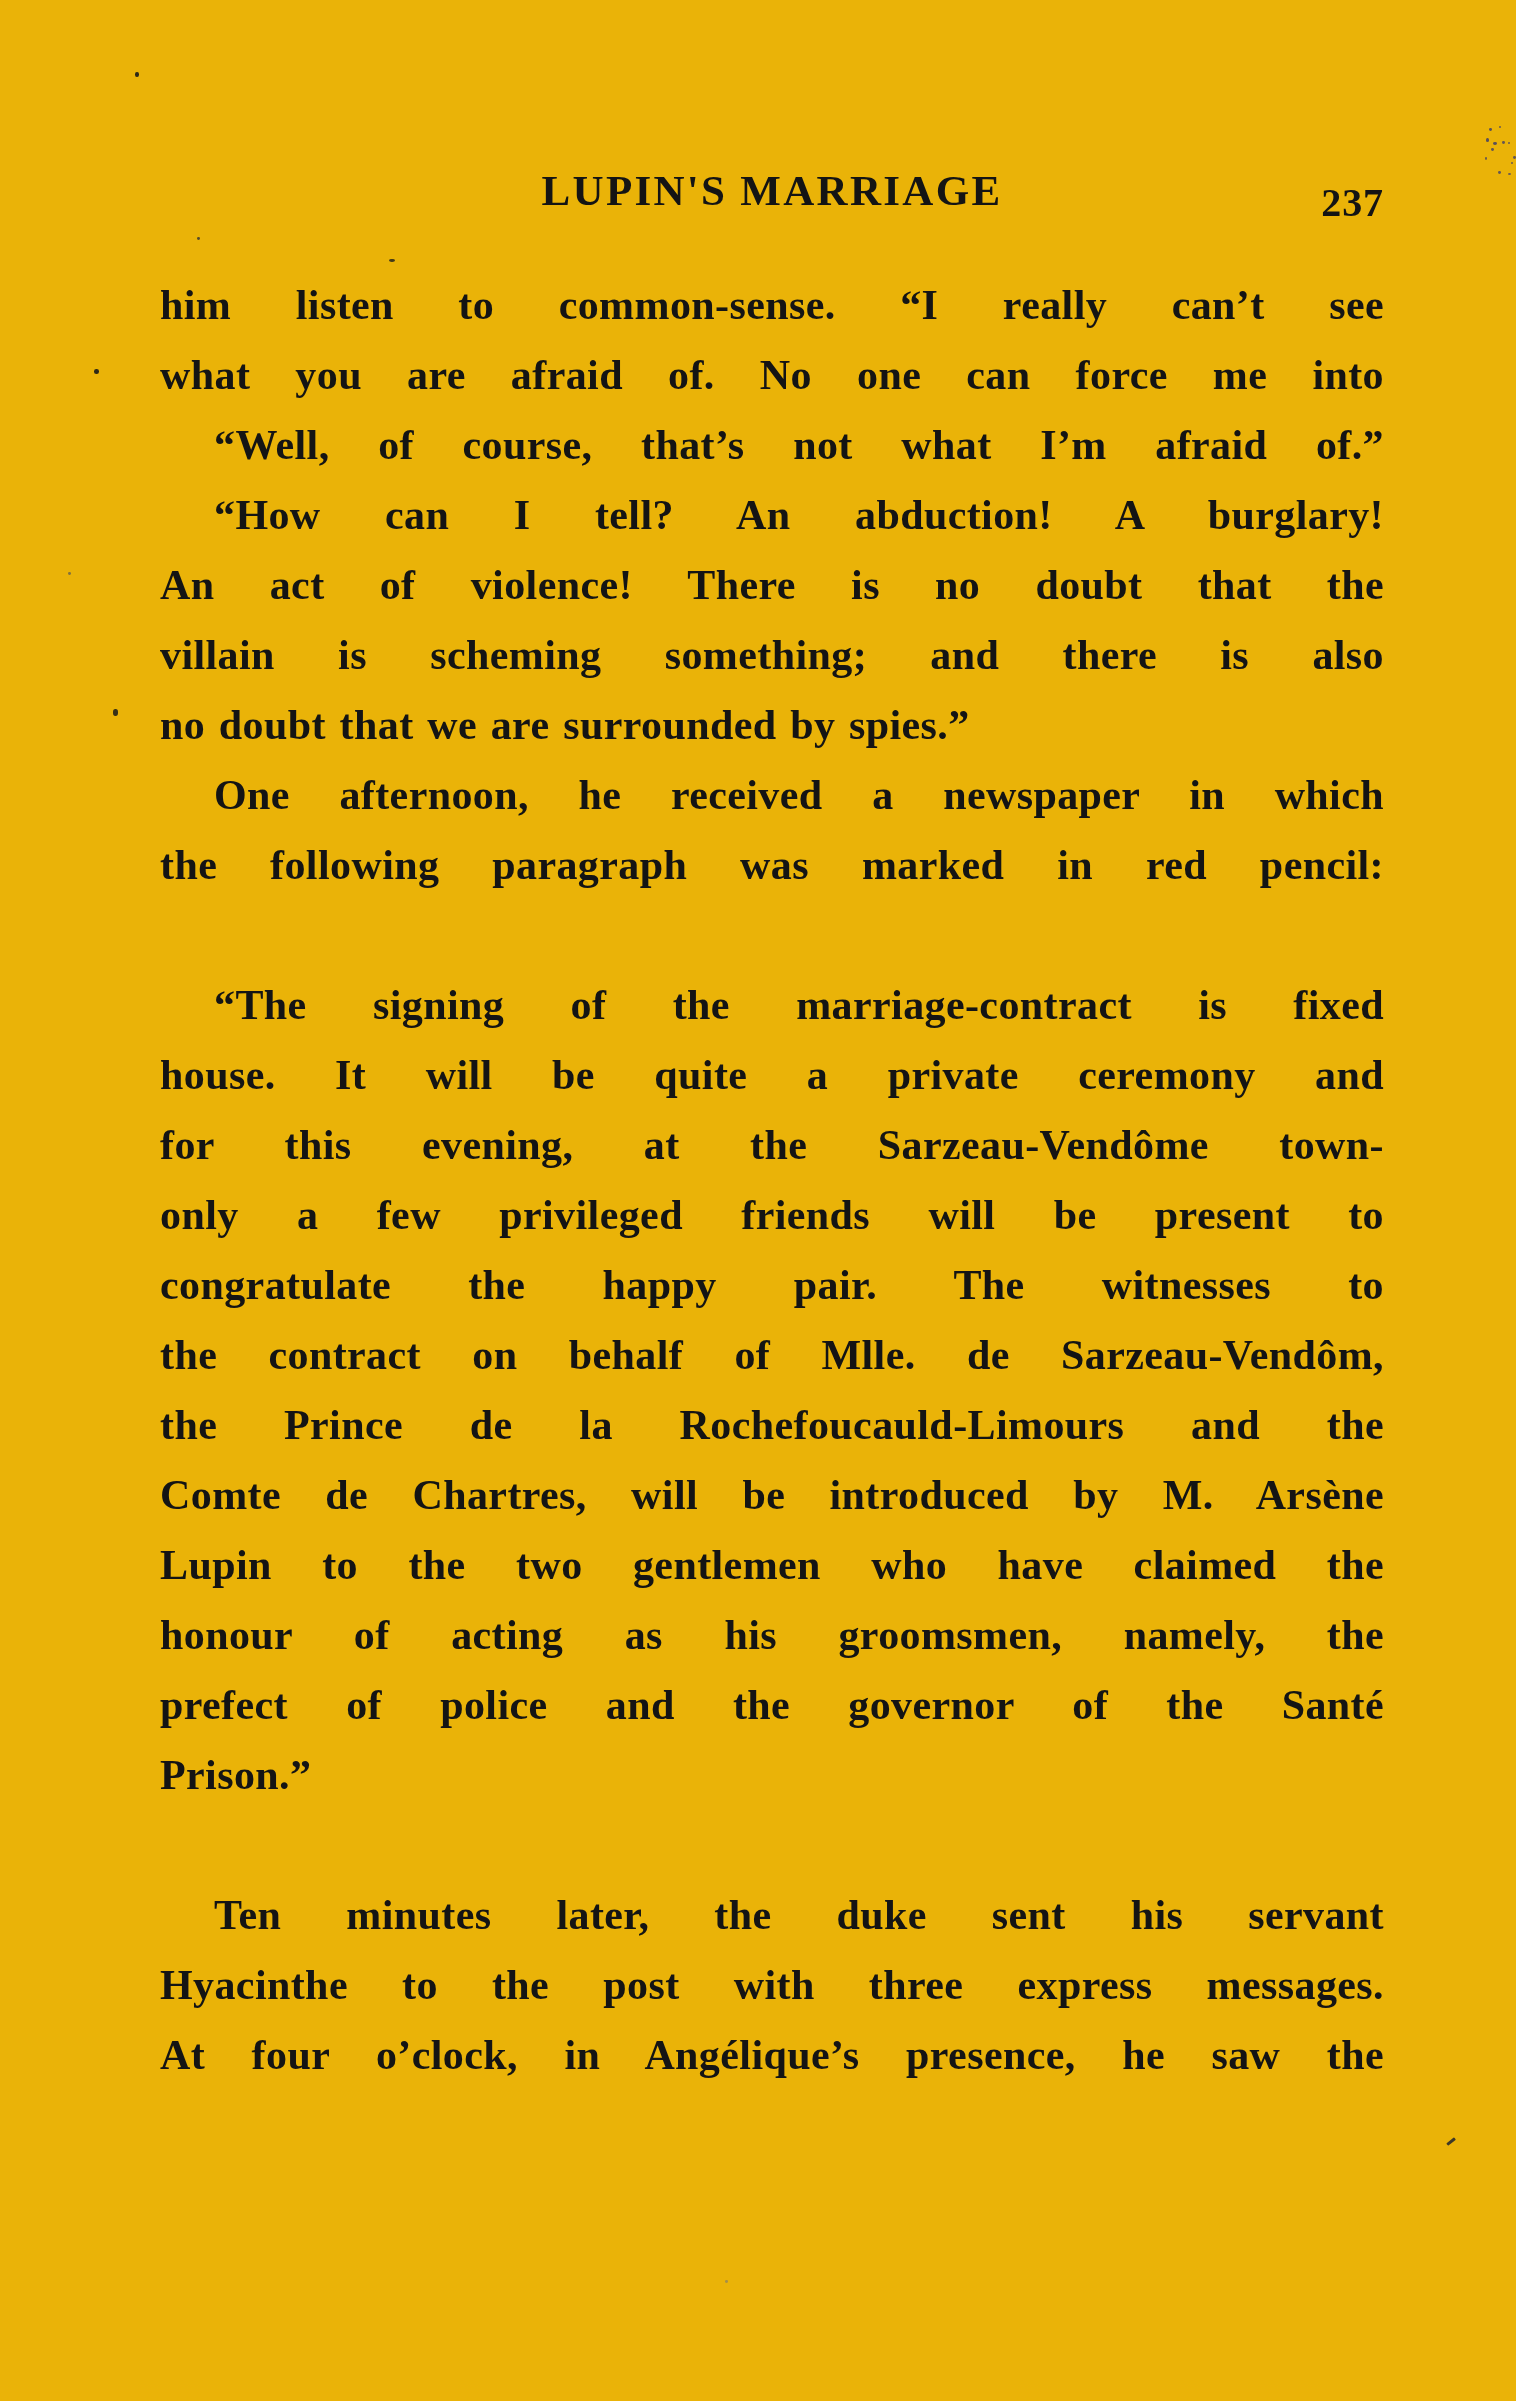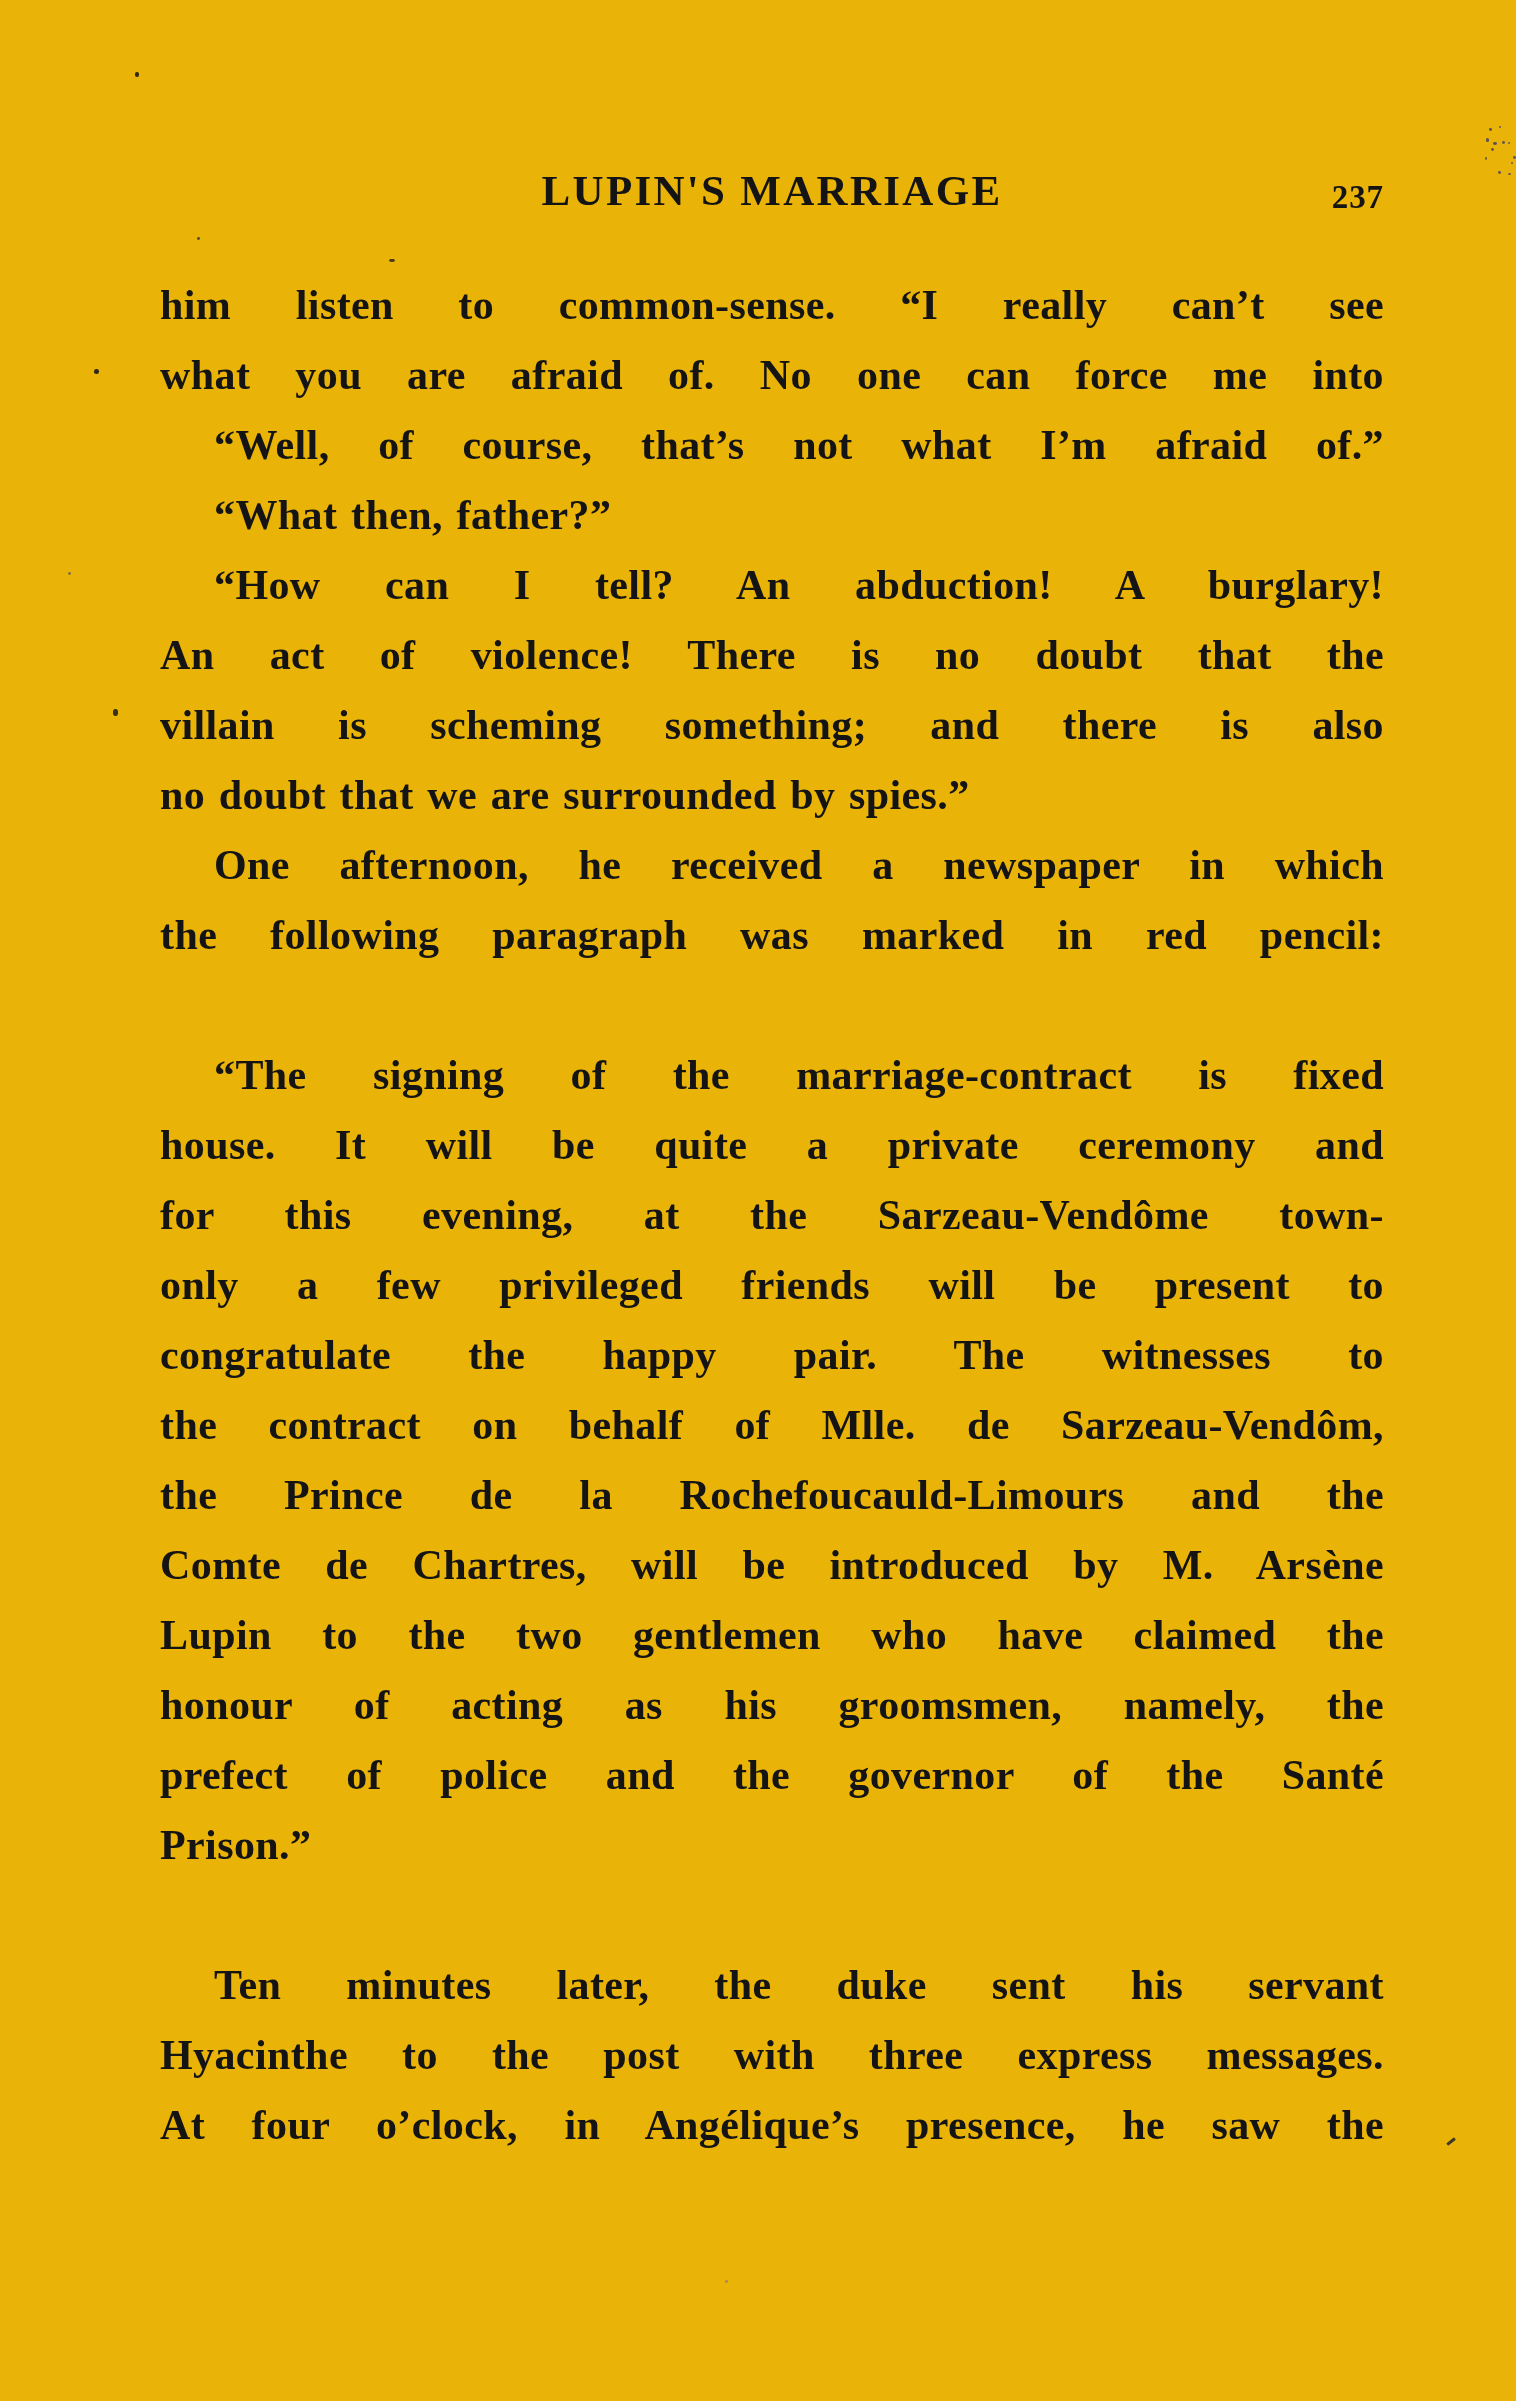--- a/index.html
+++ b/index.html
@@ -13,21 +13,21 @@
   }
   .header-title{
     position:absolute;top:166px;left:160px;width:1224px;
     text-align:center;
     font-size:43px;font-weight:600;letter-spacing:2.3px;
     white-space:nowrap;
   }
   .page-num{
     position:absolute;top:179px;left:160px;width:1224px;
     text-align:right;
-    font-size:33px;font-weight:600;letter-spacing:0.9px;
+    font-size:40px;font-weight:600;letter-spacing:0.9px;
   }
   .column{
     position:absolute;left:160px;top:270px;width:1224px;
   }
   .line{
     height:70px;line-height:70px;
     font-size:42px;font-weight:600;
     letter-spacing:0.4px;word-spacing:2.8px;
   }
   .line.j{text-align:justify;text-align-last:justify;}
@@ -38,21 +38,20 @@
 </head>
 <body>
 
 <div class="page">
   <div class="header-title">LUPIN'S MARRIAGE</div>
   <div class="page-num">237</div>
   <div class="column">
       <div class="line j">him listen to common-sense. “I really can’t see</div>
       <div class="line j">what you are afraid of. No one can force me into</div>
       <div class="line j i">“Well, of course, that’s not what I’m afraid of.”</div>
-      <div class="line i">“What then, father?”</div>
       <div class="line j i">“How can I tell? An abduction! A burglary!</div>
       <div class="line j">An act of violence! There is no doubt that the</div>
       <div class="line j">villain is scheming something; and there is also</div>
       <div class="line">no doubt that we are surrounded by spies.”</div>
       <div class="line j i">One afternoon, he received a newspaper in which</div>
       <div class="line j">the following paragraph was marked in red pencil:</div>
       <div class="gap"></div>
       <div class="line j i">“The signing of the marriage-contract is fixed</div>
       <div class="line j">house. It will be quite a private ceremony and</div>
       <div class="line j">for this evening, at the Sarzeau-Vendôme town-</div>

